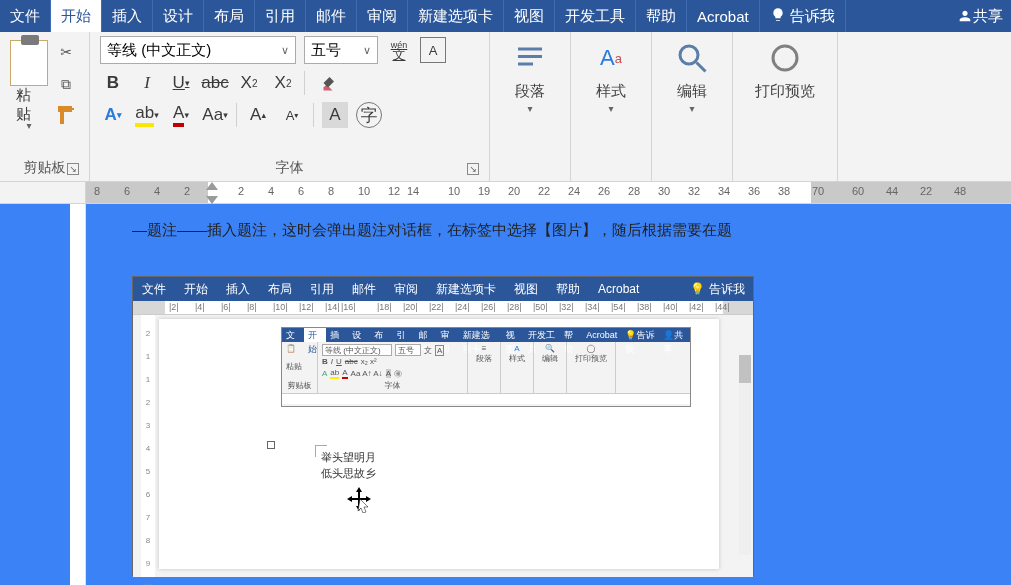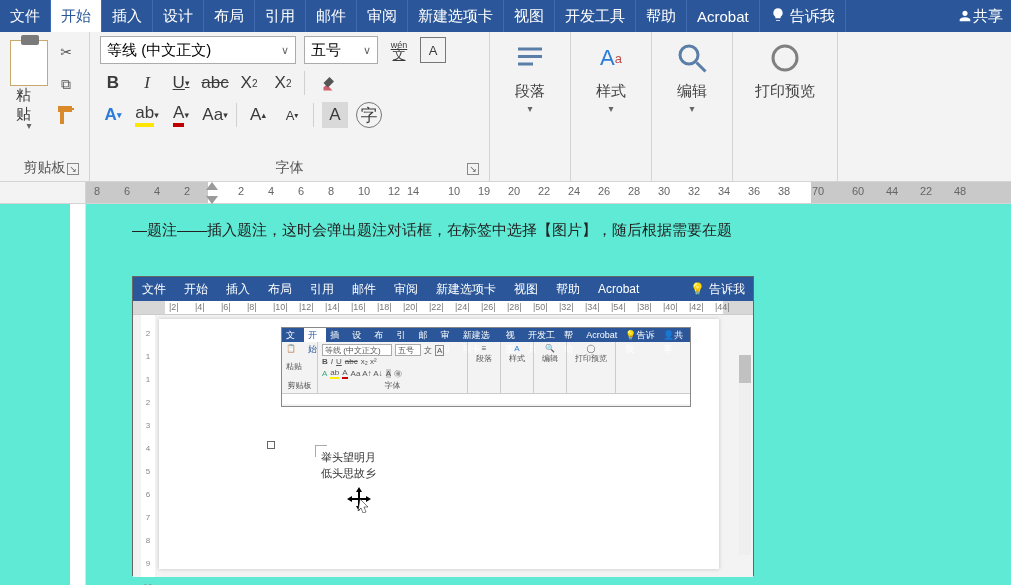--- a/index.html
+++ b/index.html
@@ -52,21 +52,21 @@
 .ruler-dead { width:86px; background:#f3f3f3; border-right:1px solid #d4d4d4; }
 .ruler { flex:1; position:relative; background:#fff; font-size:11px; color:#666; }
 .ruler .shade-l { position:absolute; left:0; top:0; height:100%; width:122px; background:#c9c9c9; }
 .ruler .shade-r { position:absolute; right:0; top:0; height:100%; width:200px; background:#c9c9c9; }
 .ruler .num { position:absolute; top:3px; }
 .ruler .indent { position:absolute; top:0; width:0; height:0; }
 .ruler .indent.top { left:120px; border-left:6px solid transparent; border-right:6px solid transparent; border-bottom:8px solid #9a9a9a; }
 .ruler .indent.bot { left:120px; top:14px; border-left:6px solid transparent; border-right:6px solid transparent; border-top:8px solid #9a9a9a; }
 
 
-.doc-area { position:absolute; top:204px; left:0; right:0; bottom:0; background:#5eead4; overflow:hidden; }
+.doc-area { position:absolute; top:204px; left:0; right:0; bottom:0; background:#3b82f6; overflow:hidden; }
 .vruler { position:absolute; left:70px; top:0; width:16px; height:100%; background:#fff; border-right:1px solid #e0e0e0; }
 .body-text { position:absolute; left:132px; top:14px; width:620px; font-size:15px; line-height:24px; color:#222; }
 
 
 .inner { position:absolute; left:132px; top:72px; width:622px; height:300px; border:1px solid #666; background:#f1f1f1; }
 .inner .itabs { height:24px; background:#2b579a; display:flex; align-items:center; color:#fff; font-size:12px; }
 .inner .itab { padding:0 9px; }
 .inner .itell { margin-left:auto; display:flex; align-items:center; padding:0 8px; gap:4px; }
 .inner .iruler { height:14px; background:#fff; border-bottom:1px solid #ccc; position:relative; font-size:9px; color:#777; }
 .inner .iruler .n { position:absolute; top:1px; }
@@ -337,21 +337,21 @@
     <div class="iruler">
       <div class="ig-l"></div>
         <div class="ig-r"></div>
       <span class="n" style="left:36px">|2|</span>
       <span class="n" style="left:62px">|4|</span>
       <span class="n" style="left:88px">|6|</span>
       <span class="n" style="left:114px">|8|</span>
       <span class="n" style="left:140px">|10|</span>
       <span class="n" style="left:166px">|12|</span>
       <span class="n" style="left:192px">|14|</span>
-      <span class="n" style="left:218px">|16|</span>
+      <span class="n" style="left:208px">|16|</span>
       <span class="n" style="left:244px">|18|</span>
       <span class="n" style="left:270px">|20|</span>
       <span class="n" style="left:296px">|22|</span>
       <span class="n" style="left:322px">|24|</span>
       <span class="n" style="left:348px">|26|</span>
       <span class="n" style="left:374px">|28|</span>
       <span class="n" style="left:400px">|50|</span>
       <span class="n" style="left:426px">|32|</span>
       <span class="n" style="left:452px">|34|</span>
       <span class="n" style="left:478px">|54|</span>

